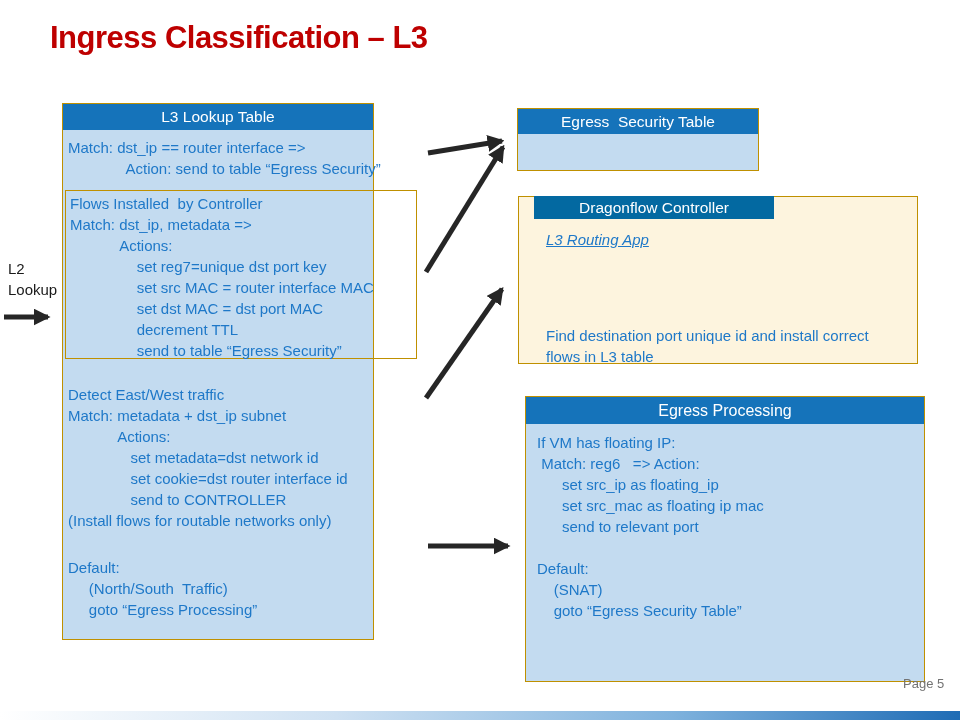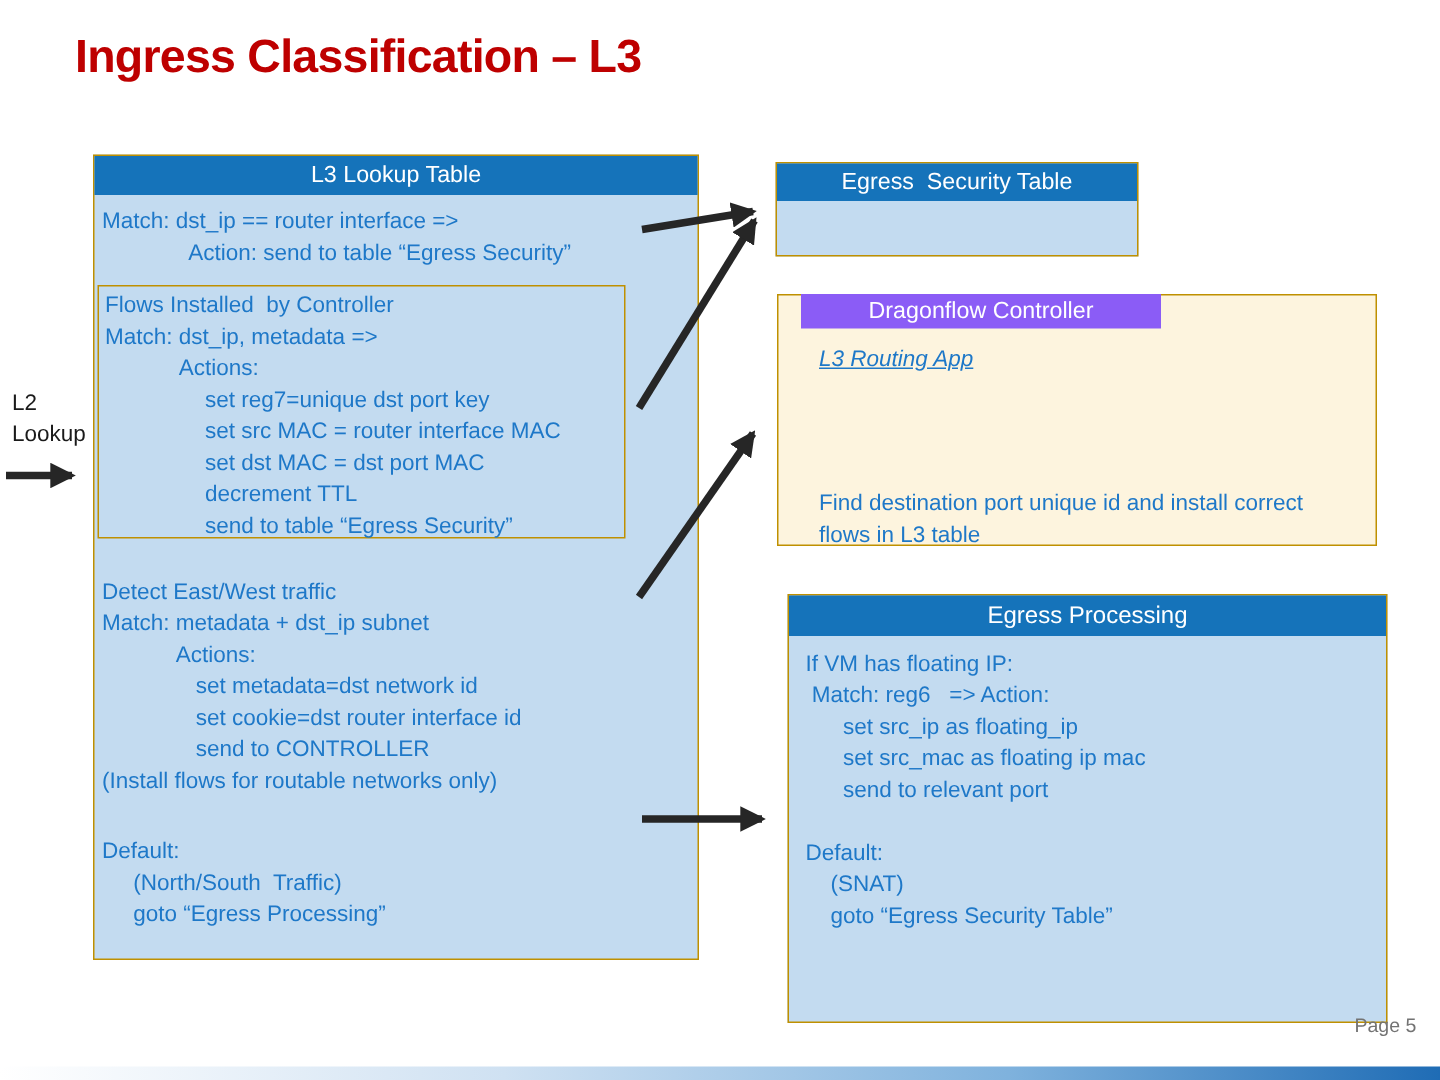--- a/index.html
+++ b/index.html
@@ -12,21 +12,21 @@
     font-size:31px; font-weight:bold; color:#BE0000; letter-spacing:-0.5px;
   }
   .box { position:absolute; border:1.6px solid #BF9000; box-sizing:border-box; }
   .fill-blue  { background:#C3DBF0; }
   .fill-cream { background:#FDF4DE; }
   .hdr {
     color:#ffffff; text-align:center; font-size:15.5px; line-height:25px;
     white-space:pre; box-sizing:border-box;
   }
   .hdr-blue   { background:#1573BA; }
-  .hdr-orange { background:#8b5cf6; }
+  .hdr-orange { background:#0369a1; }
   .txt {
     position:absolute; white-space:pre; font-size:15px; line-height:21px;
     color:#1E78C8;
   }
   .black-text { color:#1a1a1a; }
   .inner-box {
     position:absolute; border:1.5px solid #BF9000; box-sizing:border-box;
   }
   .app-title { font-style:italic; text-decoration:underline; }
   .arrows { position:absolute; left:0; top:0; pointer-events:none; }
@@ -41,21 +41,21 @@
 </head>
 <body>
 
 <div class="slide">
 
   <h1 class="title">Ingress Classification – L3</h1>
 
   <div class="txt black-text" style="left:8px; top:258px;">L2
 Lookup</div>
 
-  <div class="box fill-blue" style="left:62px; top:103px; width:404px; height:537px;">
+  <div class="box fill-blue" style="left:62px; top:103px; width:312px; height:537px;">
     <div class="hdr hdr-blue" style="height:26px; line-height:26px;">L3 Lookup Table</div>
   </div>
   <div class="txt" style="left:68px; top:137px;">Match: dst_ip == router interface =&gt;
               Action: send to table “Egress Security”</div>
   <div class="inner-box" style="left:65px; top:190px; width:352px; height:169px;"></div>
   <div class="txt" style="left:70px; top:193px;">Flows Installed  by Controller
 Match: dst_ip, metadata =&gt;
             Actions:
                 set reg7=unique dst port key
                 set src MAC = router interface MAC

